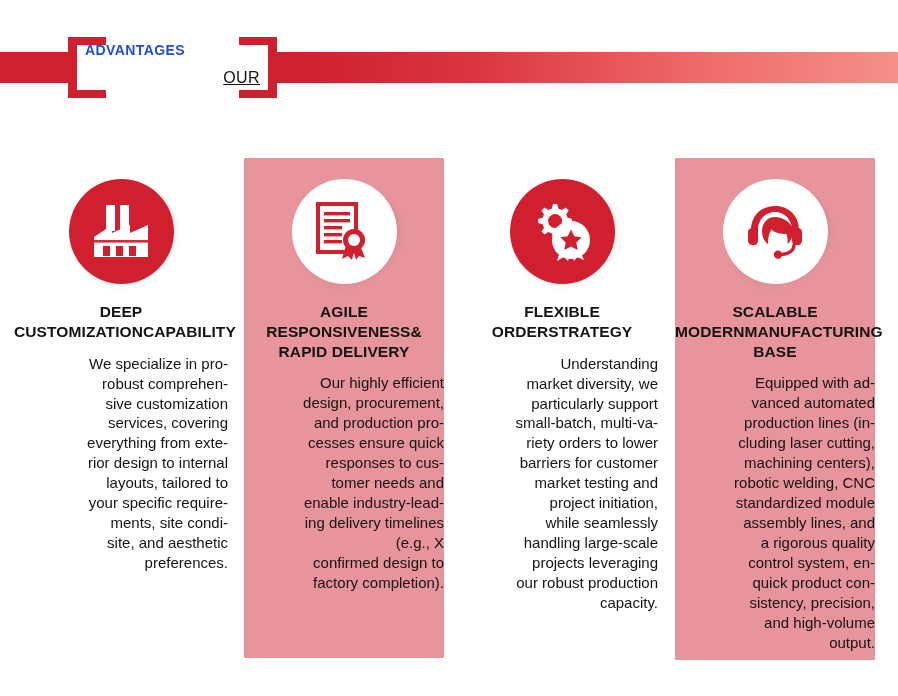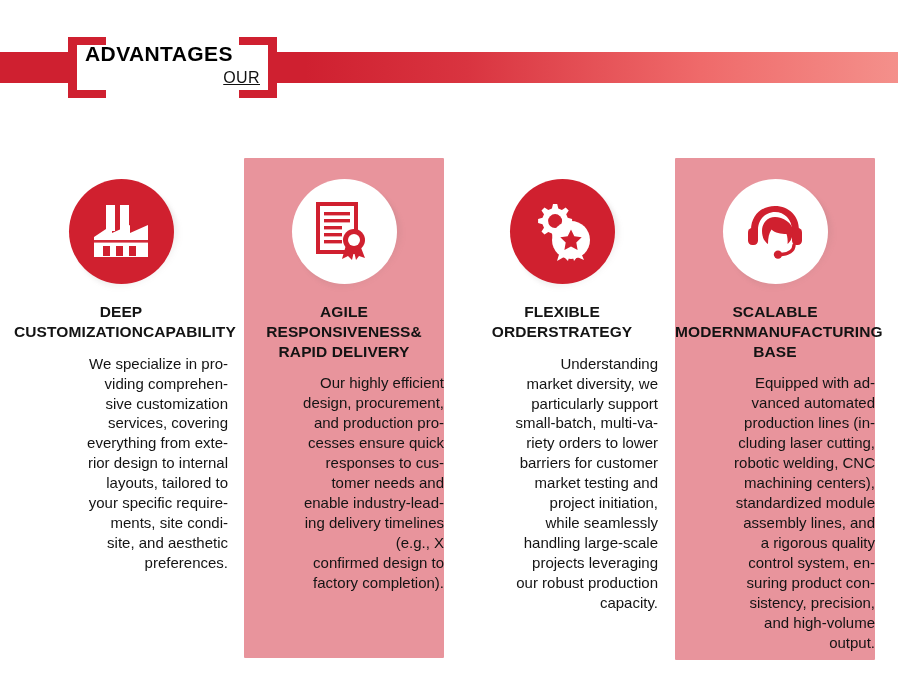--- a/index.html
+++ b/index.html
@@ -23,21 +23,21 @@
   }
   .bracket-edge{position:absolute;background:#cf2030;}
   #bracket-left-v{left:0;top:0;width:9px;height:61px;}
   #bracket-right-v{right:0;top:0;width:9px;height:61px;}
   #bracket-tl{left:0;top:0;width:38px;height:8px;}
   #bracket-bl{left:0;bottom:0;width:38px;height:8px;}
   #bracket-tr{right:0;top:0;width:38px;height:8px;}
   #bracket-br{right:0;bottom:0;width:38px;height:8px;}
   #title-main{
     position:absolute;left:17px;top:6px;
-    font-size:21px;font-weight:bold;color:#000000;
+    font-size:14px;font-weight:bold;color:#1d4ed8;
     letter-spacing:0.4px;line-height:1;
   }
   #title-sub{
     position:absolute;right:17px;top:33px;
     font-size:16px;font-weight:normal;color:#111111;
     letter-spacing:0.4px;line-height:1;text-decoration:underline;
   }
 
   
   #cards{position:absolute;left:0;top:0;width:898px;height:693px;}
@@ -108,21 +108,21 @@
           <rect x="13" y="43" width="7" height="10"></rect>
           <rect x="26" y="43" width="7" height="10"></rect>
           <rect x="39" y="43" width="7" height="10"></rect>
         </g>
       </svg>
           </div>
         </div>
         <div class="card-title"><span class="ln">DEEP CUSTOMIZATION</span><span class="ln">CAPABILITY</span></div>
         <div class="card-body">
           <span class="ln">We specialize in pro-</span>
-          <span class="ln">viding comprehen-</span>
+          <span class="ln">robust comprehen-</span>
           <span class="ln">sive customization</span>
           <span class="ln">services, covering</span>
           <span class="ln">everything from exte-</span>
           <span class="ln">rior design to internal</span>
           <span class="ln">layouts, tailored to</span>
           <span class="ln">your specific require-</span>
           <span class="ln">ments, site condi-</span>
           <span class="ln">site, and aesthetic</span>
           <span class="ln">preferences.</span>
         </div>
@@ -216,26 +216,26 @@
         <circle cx="34" cy="50.6" r="4.2" fill="#d0202f"></circle>
       </svg>
           </div>
         </div>
         <div class="card-title"><span class="ln">SCALABLE MODERN</span><span class="ln">MANUFACTURING BASE</span></div>
         <div class="card-body">
           <span class="ln">Equipped with ad-</span>
           <span class="ln">vanced automated</span>
           <span class="ln">production lines (in-</span>
           <span class="ln">cluding laser cutting,</span>
+          <span class="ln">machining centers),</span>
           <span class="ln">robotic welding, CNC</span>
-          <span class="ln">machining centers),</span>
           <span class="ln">standardized module</span>
           <span class="ln">assembly lines, and</span>
           <span class="ln">a rigorous quality</span>
           <span class="ln">control system, en-</span>
-          <span class="ln">suring product con-</span>
+          <span class="ln">quick product con-</span>
           <span class="ln">sistency, precision,</span>
           <span class="ln">and high-volume</span>
           <span class="ln">output.</span>
         </div>
       </div>
     </div>
   </div>
 
 </body></html>

